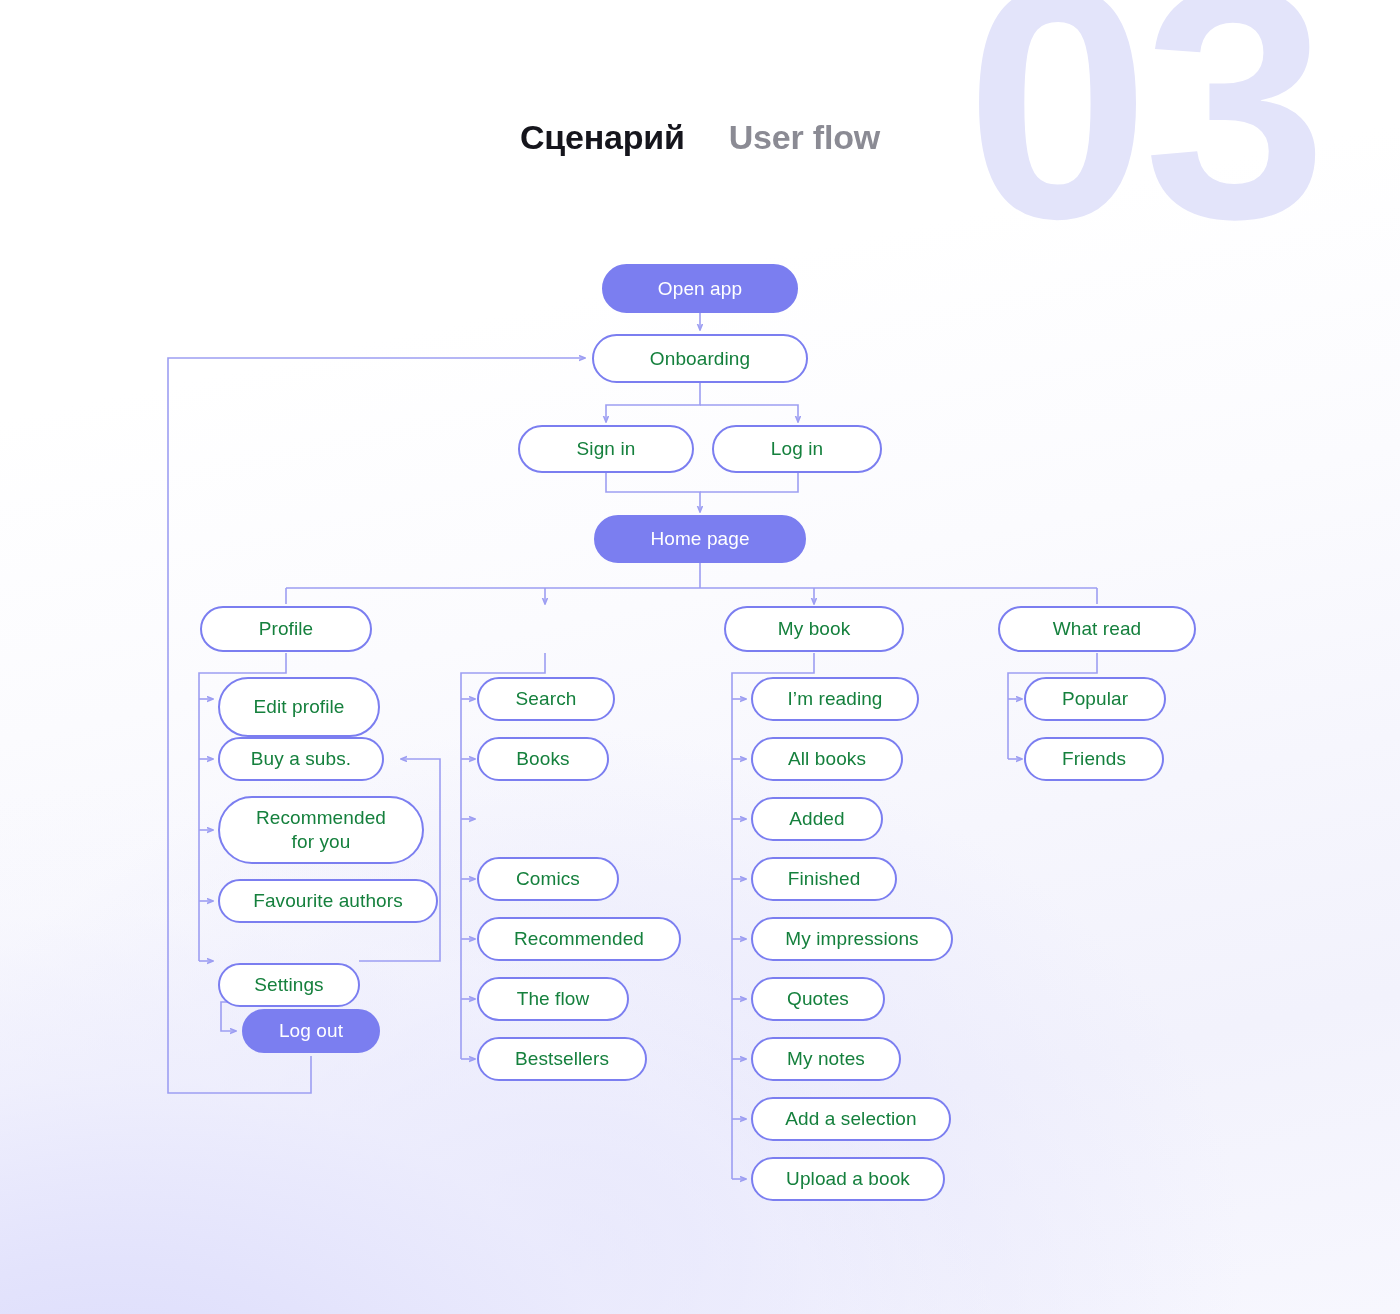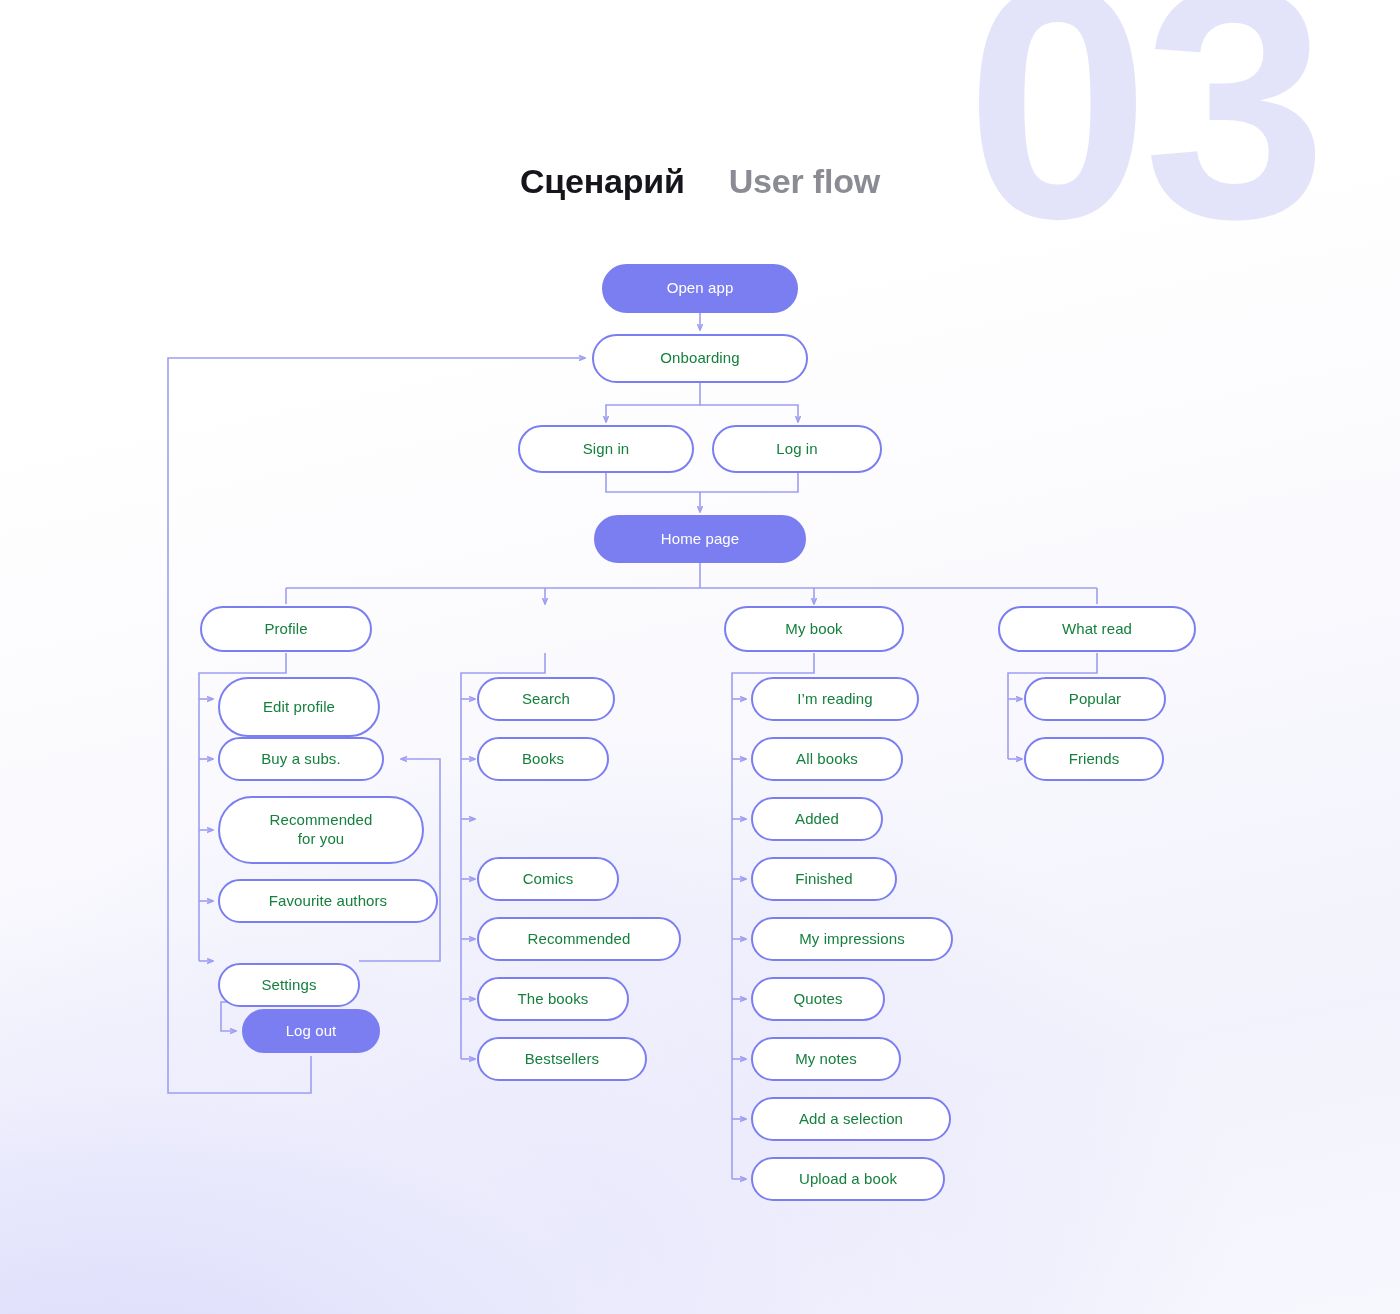--- a/index.html
+++ b/index.html
@@ -45,21 +45,20 @@
   }
 
   
   #title-row {
     position: absolute;
     top: 118px;
     left: 0;
     width: 1400px;
     text-align: center;
     white-space: nowrap;
-    margin-top: 44px;
   }
   #title-row .t-main {
     font-size: 34px;
     font-weight: 700;
     color: #15151c;
     letter-spacing: -0.2px;
   }
   #title-row .t-sub {
     font-size: 34px;
     font-weight: 700;
@@ -84,21 +83,21 @@
 
   
   .node {
     position: absolute;
     box-sizing: border-box;
     display: flex;
     align-items: center;
     justify-content: center;
     text-align: center;
     border-radius: 999px;
-    font-size: 15px;
+    font-size: 19px;
     font-weight: 400;
     letter-spacing: 0.1px;
     line-height: 1.25;
     white-space: pre-line;
   }
   .node.outline {
     background: #ffffff;
     border: 2.2px solid #7b7ef0;
     color: #15803d;
   }
@@ -198,21 +197,21 @@
   <div class="node outline" style="left:218px; top:796px; width:206px; height:68px;">Recommended
 for you</div>
   <div class="node outline" style="left:218px; top:879px; width:220px; height:44px;">Favourite authors</div>
   <div class="node outline" style="left:218px; top:939px; width:142px; height:44px;margin-top:24px;">Settings</div>
   <div class="node filled" style="left:242px; top:1009px; width:138px; height:44px;">Log out</div>
 
   <div class="node outline" style="left:477px; top:677px; width:138px; height:44px;">Search</div>
   <div class="node outline" style="left:477px; top:737px; width:132px; height:44px;">Books</div>
   <div class="node outline" style="left:477px; top:857px; width:142px; height:44px;">Comics</div>
   <div class="node outline" style="left:477px; top:917px; width:204px; height:44px;">Recommended</div>
-  <div class="node outline" style="left:477px; top:977px; width:152px; height:44px;">The books</div>
+  <div class="node outline" style="left:477px; top:977px; width:152px; height:44px;">The flow</div>
   <div class="node outline" style="left:477px; top:1037px; width:170px; height:44px;">Bestsellers</div>
 
   <div class="node outline" style="left:751px; top:677px; width:168px; height:44px;">I’m reading</div>
   <div class="node outline" style="left:751px; top:737px; width:152px; height:44px;">All books</div>
   <div class="node outline" style="left:751px; top:797px; width:132px; height:44px;">Added</div>
   <div class="node outline" style="left:751px; top:857px; width:146px; height:44px;">Finished</div>
   <div class="node outline" style="left:751px; top:917px; width:202px; height:44px;">My impressions</div>
   <div class="node outline" style="left:751px; top:977px; width:134px; height:44px;">Quotes</div>
   <div class="node outline" style="left:751px; top:1037px; width:150px; height:44px;">My notes</div>
   <div class="node outline" style="left:751px; top:1097px; width:200px; height:44px;">Add a selection</div>

